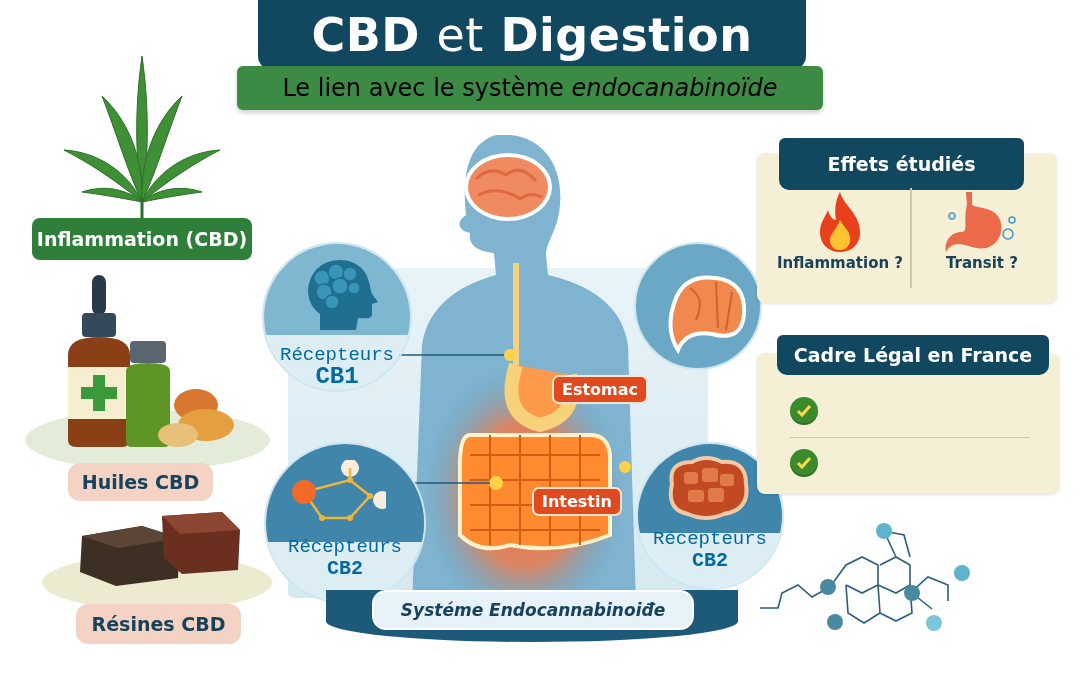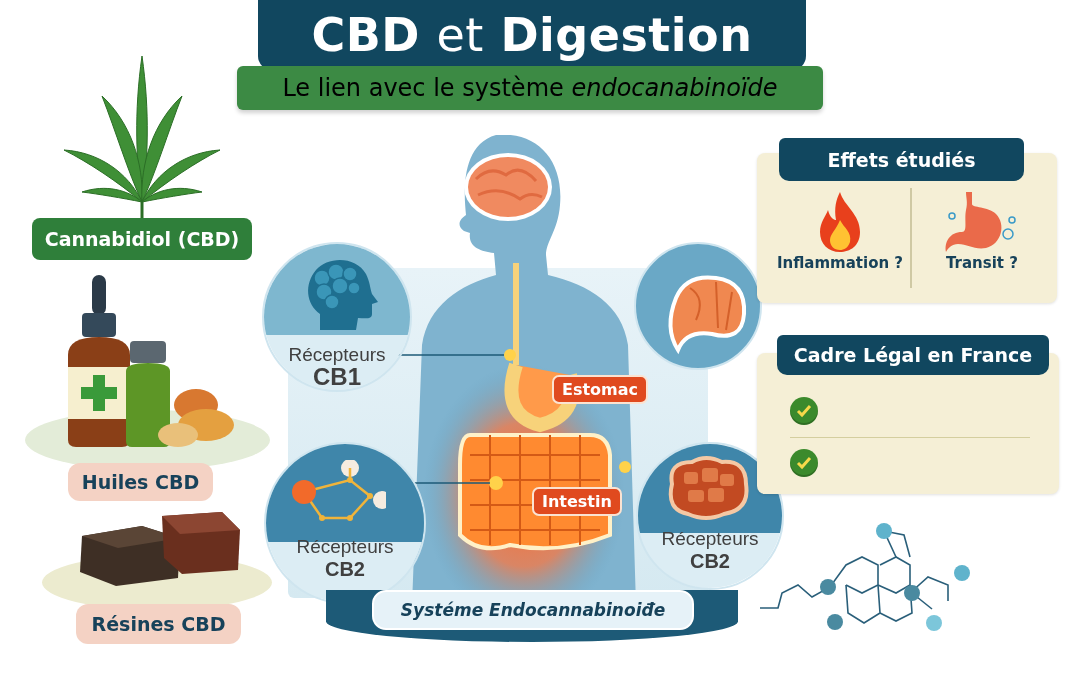--- a/index.html
+++ b/index.html
@@ -25,42 +25,42 @@
   .label-huiles { left: 68px; top: 463px; width: 145px; height: 38px; }
   .label-resines { left: 76px; top: 604px; width: 165px; height: 40px; border-radius: 12px; }
 
   
   .center-bg { left: 288px; top: 268px; width: 420px; height: 330px; background: linear-gradient(#e8f3f8, #d5e9f1); border-radius: 6px; }
   .body-svg { left: 360px; top: 135px; width: 340px; height: 470px; }
 
   .receptor { border-radius: 50%; overflow: hidden; border: 2px solid #cfe5ef; }
   .receptor .top { position: absolute; left: 0; top: 0; width: 100%; height: 62%; }
   .receptor .bottom { position: absolute; left: 0; bottom: 0; width: 100%; height: 38%; background: #dcedf4; }
-  .receptor-label { position: absolute; left: 0; width: 100%; text-align: center; color: #404040; font-size: 19px; line-height: 22px; font-family: Liberation Sans, sans-serif; }
+  .receptor-label { position: absolute; left: 0; width: 100%; text-align: center; color: #0369a1; font-size: 19px; line-height: 22px; font-family: Liberation Mono, monospace; }
   .r-cb1 { left: 262px; top: 242px; width: 150px; height: 150px; }
   .r-cb1 .top { background: #7eb7cf; }
   .r-cb2a { left: 264px; top: 442px; width: 162px; height: 162px; }
   .r-cb2a .top { background: #3f86aa; }
   .r-cb2b { left: 636px; top: 442px; width: 148px; height: 148px; }
   .r-cb2b .top { background: #3f86aa; }
   .r-gut { left: 634px; top: 242px; width: 128px; height: 128px; background: #6aa8c6; }
 
   .organ-tag { background: #e04a1f; color: #fff; font-weight: bold; font-size: 16px; border-radius: 7px; padding: 3px 8px; font-family: "DejaVu Sans", sans-serif; border: 2px solid #fbe3d2; }
   .tag-estomac { left: 552px; top: 375px; }
   .tag-intestin { left: 532px; top: 487px; }
 
   .endo-banner { left: 326px; top: 590px; width: 412px; height: 52px; background: #1d5a77; border-radius: 0 0 50% 50% / 0 0 40% 40%; }
   .endo-pill { left: 372px; top: 590px; width: 322px; height: 40px; background: #e6f2f8; border-radius: 14px; display: flex; align-items: center; justify-content: center; color: #17425a; font-size: 17px; font-weight: bold; font-style: italic; font-family: "DejaVu Sans", sans-serif; border: 2px solid #fff; }
 
   
   .panel { background: #f5efd6; border-radius: 8px; box-shadow: 0 1px 3px rgba(0,0,0,0.12); }
   .panel-effets { left: 757px; top: 153px; width: 300px; height: 150px; }
   .panel-legal { left: 757px; top: 353px; width: 302px; height: 141px; }
   .panel-header { background: #11475f; color: #fff; font-weight: bold; font-size: 19px; display: flex; align-items: center; justify-content: center; font-family: "DejaVu Sans", sans-serif; }
-  .hdr-effets { left: 779px; top: 138px; width: 245px; height: 43px; border-radius: 6px 6px 10px 10px; }
+  .hdr-effets { left: 779px; top: 138px; width: 245px; height: 52px; border-radius: 6px 6px 10px 10px; }
   .hdr-legal { left: 777px; top: 335px; width: 272px; height: 40px; border-radius: 6px 6px 10px 10px; }
   .effet-item { display: flex; flex-direction: column; align-items: center; }
   .effet-label { color: #17425a; font-weight: bold; font-size: 15px; font-family: "DejaVu Sans", sans-serif; }
   .effet-1 { left: 770px; top: 190px; width: 140px; }
   .effet-2 { left: 912px; top: 190px; width: 140px; }
   .effet-divider { left: 910px; top: 188px; width: 2px; height: 100px; background: #cfc9a4; }
   .legal-row { display: flex; align-items: center; color: #17425a; font-size: 19px; font-family: "DejaVu Sans", sans-serif; }
   .legal-row-1 { left: 790px; top: 397px; }
   .legal-row-2 { left: 790px; top: 449px; }
   .check { width: 28px; height: 28px; border-radius: 50%; background: #3b8a2c; display: flex; align-items: center; justify-content: center; margin-right: 8px; box-shadow: inset 0 -2px 0 rgba(0,0,0,0.2); }
@@ -90,21 +90,21 @@
     <path d="M84 150 C78 110 76 60 84 4 C92 60 90 110 84 150Z"></path>
     <path d="M84 150 C70 120 58 80 44 44 C72 70 86 110 84 150Z"></path>
     <path d="M84 150 C98 120 110 80 124 44 C96 70 82 110 84 150Z"></path>
     <path d="M84 150 C60 130 30 110 6 98 C40 100 70 120 84 150Z"></path>
     <path d="M84 150 C108 130 138 110 162 98 C128 100 98 120 84 150Z"></path>
     <path d="M84 150 C64 146 40 142 24 140 C48 132 70 138 84 150Z"></path>
     <path d="M84 150 C104 146 128 142 144 140 C120 132 98 138 84 150Z"></path>
   </g>
   <line x1="84" y1="150" x2="84" y2="170" stroke="#2b6e26" stroke-width="3"></line>
 </svg>
-<div class="abs cbd-badge">Cannabidiol (CBD)</div>
+<div class="abs cbd-badge">Inflammation (CBD)</div>
 
 <div class="abs plate plate-oil"></div>
 <svg class="abs" style="left:60px;top:275px;width:180px;height:175px;" viewBox="0 0 180 175">
   <rect x="32" y="0" width="14" height="40" rx="7" fill="#2b3a48"></rect>
   <rect x="22" y="38" width="34" height="24" rx="4" fill="#34495a"></rect>
   <path d="M8 80 Q8 62 39 62 Q70 62 70 80 L70 165 Q70 172 62 172 L16 172 Q8 172 8 165Z" fill="#8a3f17"></path>
   <rect x="8" y="92" width="62" height="52" fill="#f6efcf"></rect>
   <rect x="33" y="100" width="12" height="36" fill="#3a9a3a"></rect>
   <rect x="21" y="112" width="36" height="12" fill="#3a9a3a"></rect>
   <rect x="70" y="66" width="36" height="22" rx="4" fill="#5b6770"></rect>

